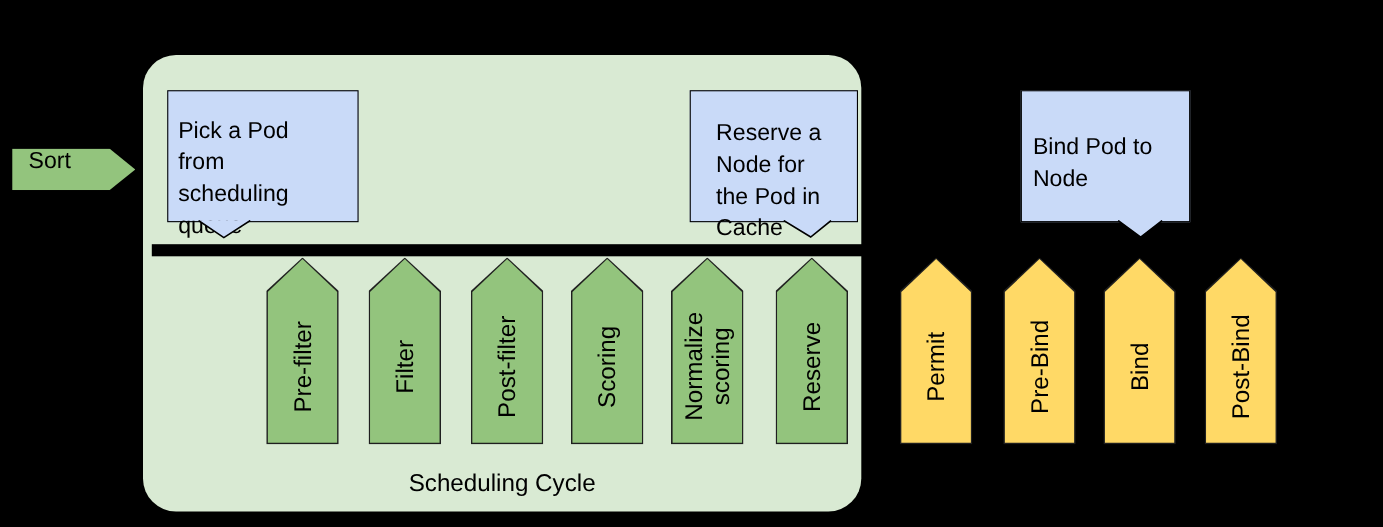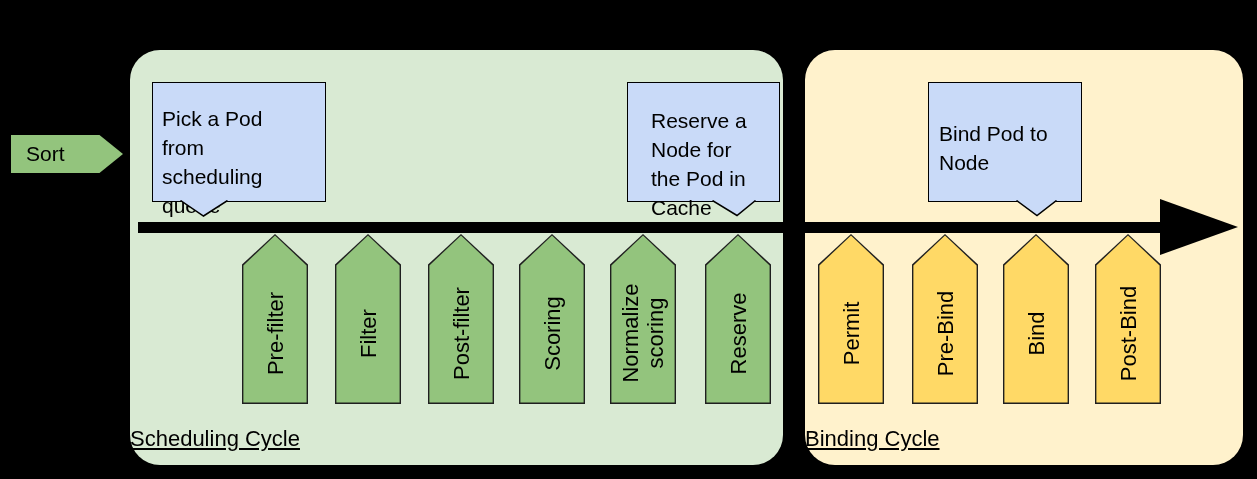--- a/index.html
+++ b/index.html
@@ -6,29 +6,29 @@
   .canvas {
     position:relative; width:1257px; height:479px; background:#000000;
     font-family:"Liberation Sans","DejaVu Sans",sans-serif; color:#000;
     overflow:hidden;
   }
   
   .cycle { position:absolute; top:50px; height:415px; border-radius:30px; }
   .cycle.scheduling { left:130px; width:653px; background:#d9ead3; }
   .cycle.binding    { left:805px; width:438px; background:#fff2cc; }
   .cycle-label {
-    position:absolute; left:0; right:0; bottom:14px; 
-    font-size:22px; line-height:24px;text-decoration:underline;
+    position:absolute; left:0; right:0; bottom:14px; text-align:center;
+    font-size:22px; line-height:24px;
   }
   
   .sort-arrow {
     position:absolute; left:11px; top:135px; width:112px; height:38px;
     background:#93c47d;
     clip-path:polygon(0 0,79% 0,100% 50%,79% 100%,0 100%);
-    display:flex; align-items:center; padding-left:15px; box-sizing:border-box;
+    display:flex; padding-left:15px; box-sizing:border-box;
     font-size:21px;
   }
   
   .tbar  { position:absolute; left:138px; top:222px; width:1030px; height:11px; background:#000; }
   .thead { position:absolute; left:1160px; top:199px; width:78px; height:56px; background:#000;
            clip-path:polygon(0 0,100% 50%,0 100%); }
   
   .callout {
     position:absolute; top:82px; height:120px; background:#c9daf8;
     border:1.5px solid #000; box-sizing:border-box;
@@ -59,23 +59,20 @@
     font-size:22px; line-height:25px;
   }
 </style>
 </head>
 <body>
 
 <div class="canvas">
 
   <div class="cycle scheduling">
     <div class="cycle-label">Scheduling Cycle</div>
-  </div>
-  <div class="cycle binding">
-    <div class="cycle-label">Binding Cycle</div>
   </div>
 
   <div class="tbar"></div>
   <div class="thead"></div>
 
   <div class="sort-arrow">
     <span>Sort</span>
   </div>
 
   <div class="callout c1">Pick a Pod from scheduling queue</div>

